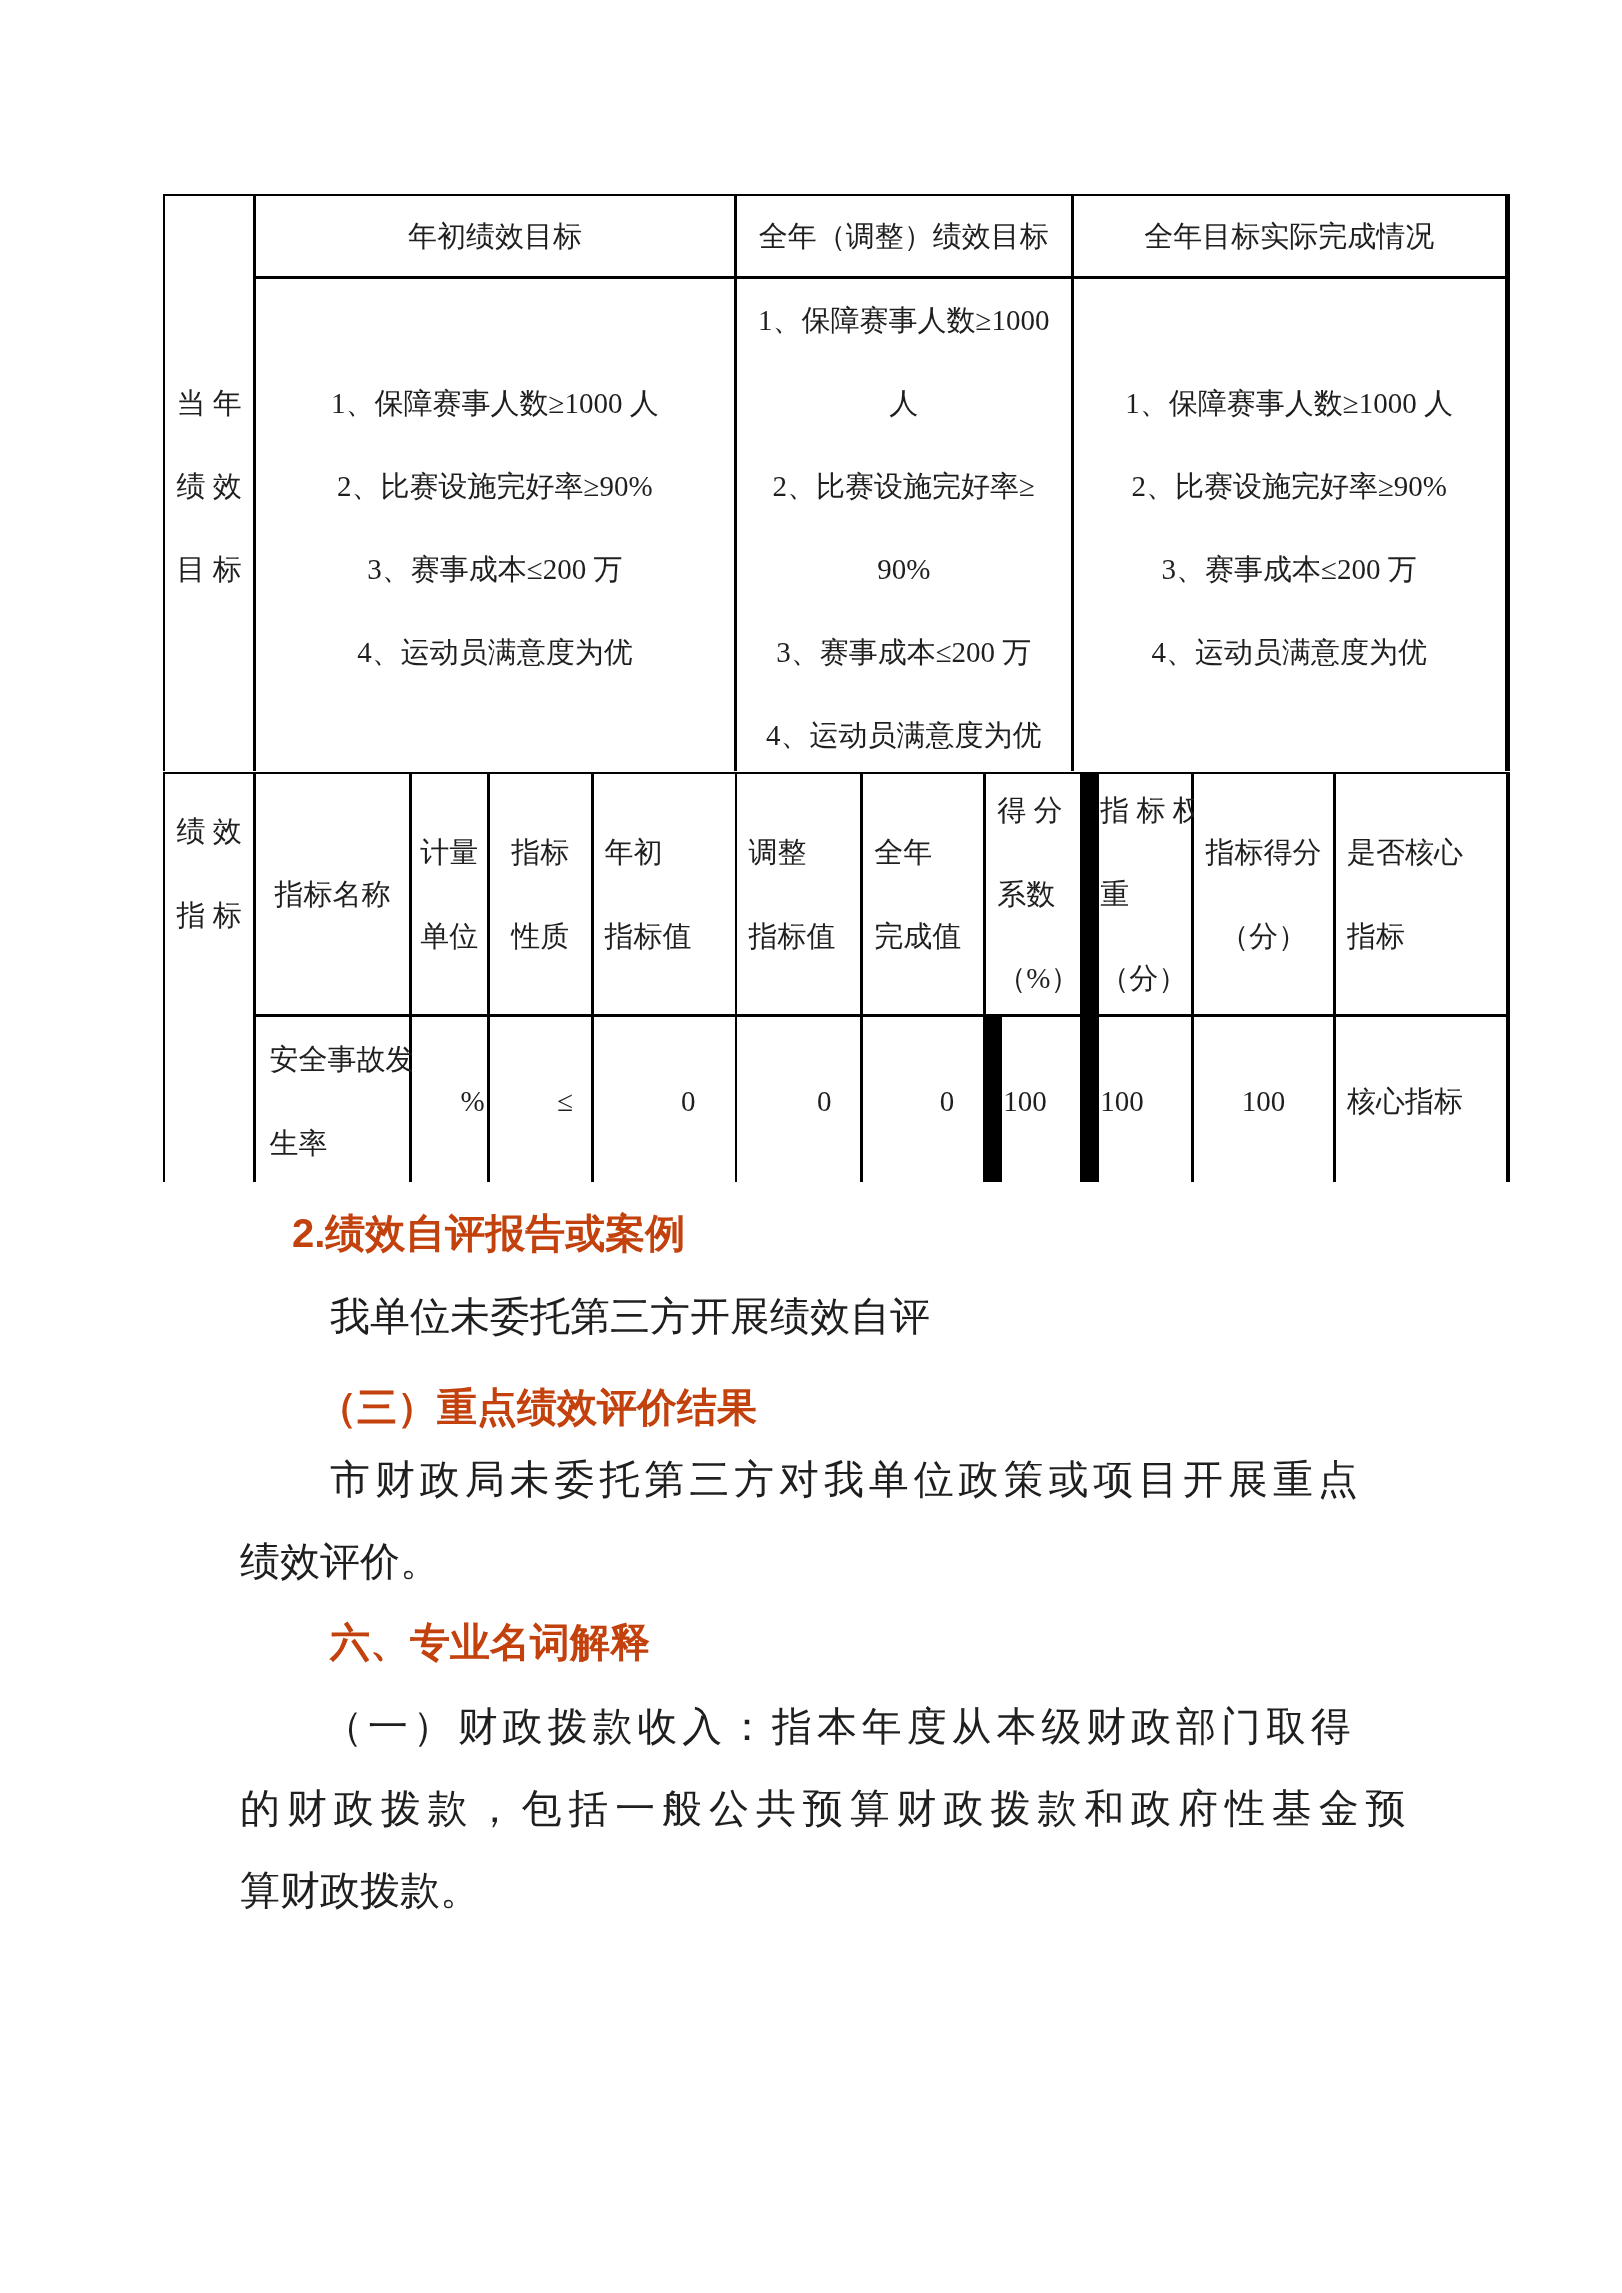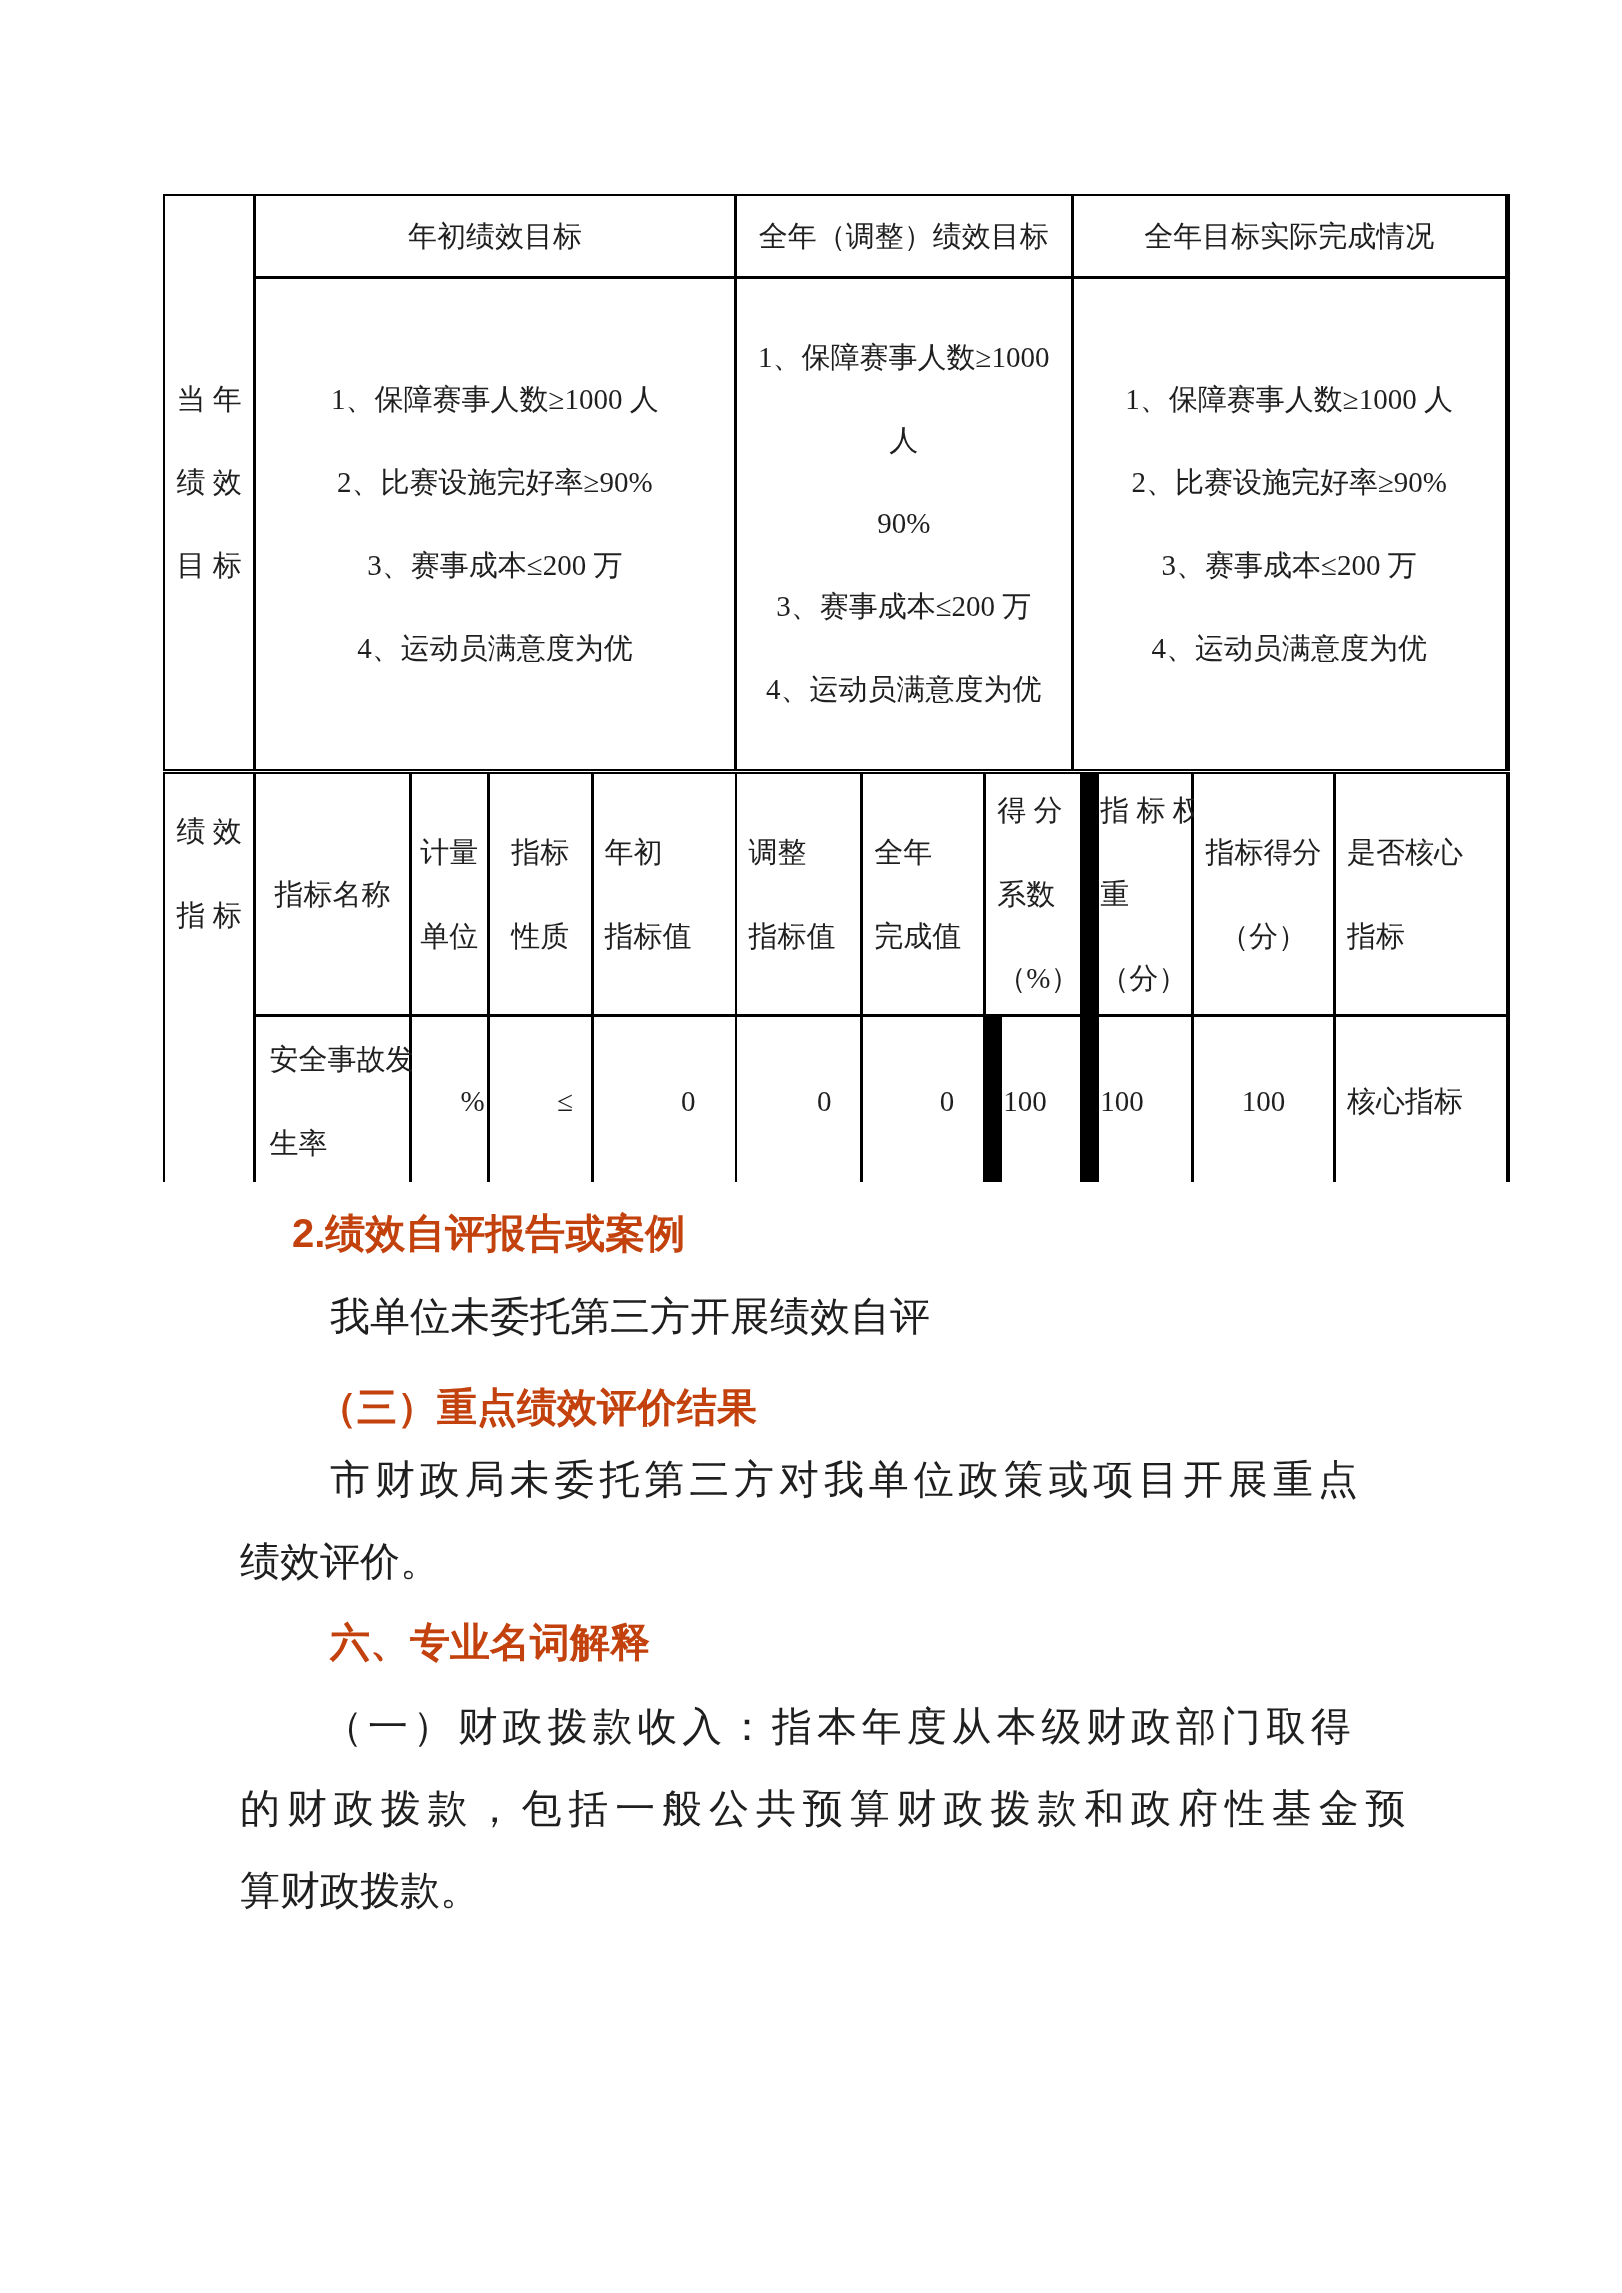--- a/index.html
+++ b/index.html
@@ -98,20 +98,21 @@
 
     <div class="cell">
       <div class="ln">1、保障赛事人数≥1000 人</div>
       <div class="ln">2、比赛设施完好率≥90%</div>
       <div class="ln">3、赛事成本≤200 万</div>
       <div class="ln">4、运动员满意度为优</div>
     </div>
     <div class="cell">
       <div class="ln">1、保障赛事人数≥1000</div>
       <div class="ln">人</div>
+      <div class="ln">2、比赛设施完好率≥</div>
       <div class="ln">90%</div>
       <div class="ln">3、赛事成本≤200 万</div>
       <div class="ln">4、运动员满意度为优</div>
     </div>
     <div class="cell">
       <div class="ln">1、保障赛事人数≥1000 人</div>
       <div class="ln">2、比赛设施完好率≥90%</div>
       <div class="ln">3、赛事成本≤200 万</div>
       <div class="ln">4、运动员满意度为优</div>
     </div>

